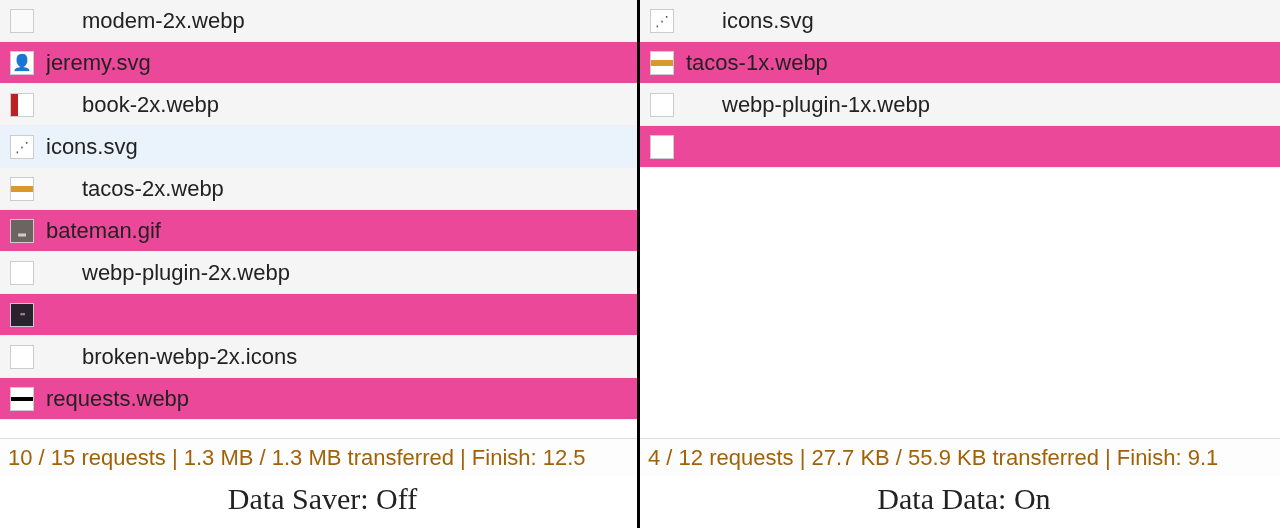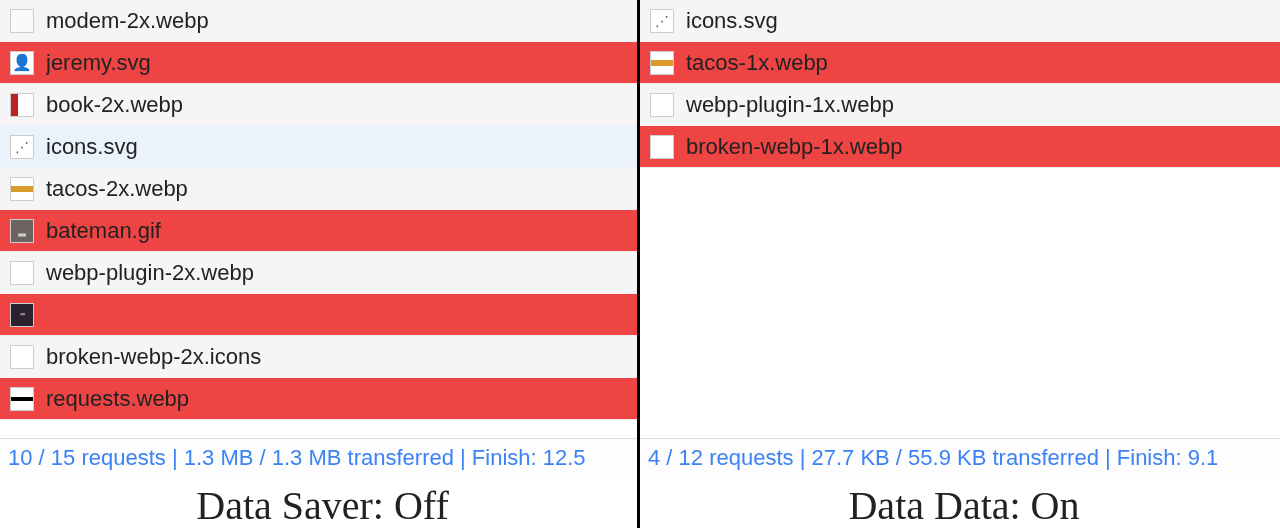--- a/index.html
+++ b/index.html
@@ -27,22 +27,22 @@
     .file-list {
       flex: 0 0 auto;
     }
     .file-row {
       display: flex;
       align-items: center;
       height: 42px;
       padding: 0 10px;
       border-bottom: 1px solid #f0f0f0;
     }
-    .file-row.odd { background: #f5f5f5; }
-    .file-row.even { background: #ef4444; }
+    .file-row.odd { background: #f5f5f5; gap: 36px; }
+    .file-row.even { background: #ec4899; }
     .file-row.selected { background: #eaf2fb; }
     .thumb {
       width: 24px;
       height: 24px;
       margin-right: 12px;
       display: inline-flex;
       align-items: center;
       justify-content: center;
       border: 1px solid #ccc;
       background: #fff;
@@ -66,31 +66,31 @@
     .file-name {
       white-space: nowrap;
       overflow: hidden;
       text-overflow: ellipsis;
     }
     .status-bar {
       height: 38px;
       line-height: 38px;
       padding: 0 8px;
       font-size: 22px;
-      color: #3b82f6;
+      color: #a16207;
       white-space: nowrap;
       overflow: hidden;
       border-top: 1px solid #ddd;
       background: #fdfdfd;
       margin-top: auto;
       position: relative;
     }
     .caption {
       text-align: center;
-      font-size: 40px;
+      font-size: 30px;
       font-family: Georgia, "Times New Roman", serif;
       color: #222;
       padding: 6px 0 0 8px;
       height: 52px;
     }
     .list-area {
       flex: 1 1 auto;
       display: flex;
       flex-direction: column;
       overflow: hidden;
@@ -157,20 +157,19 @@
           <div class="file-row even">
             <span class="thumb thumb-tacos"></span>
             <span class="file-name">tacos-1x.webp</span>
           </div>
           <div class="file-row odd">
             <span class="thumb thumb-plugin"></span>
             <span class="file-name">webp-plugin-1x.webp</span>
           </div>
           <div class="file-row even">
             <span class="thumb thumb-broken"></span>
-            <span class="file-name">broken-webp-1x.webp</span>
           </div>
         </div>
       <div class="status-bar">4 / 12 requests | 27.7 KB / 55.9 KB transferred | Finish: 9.1</div>
     </div>
     <div class="caption">Data Data: On</div>
   </div>
 </div>
 
 </body></html>

